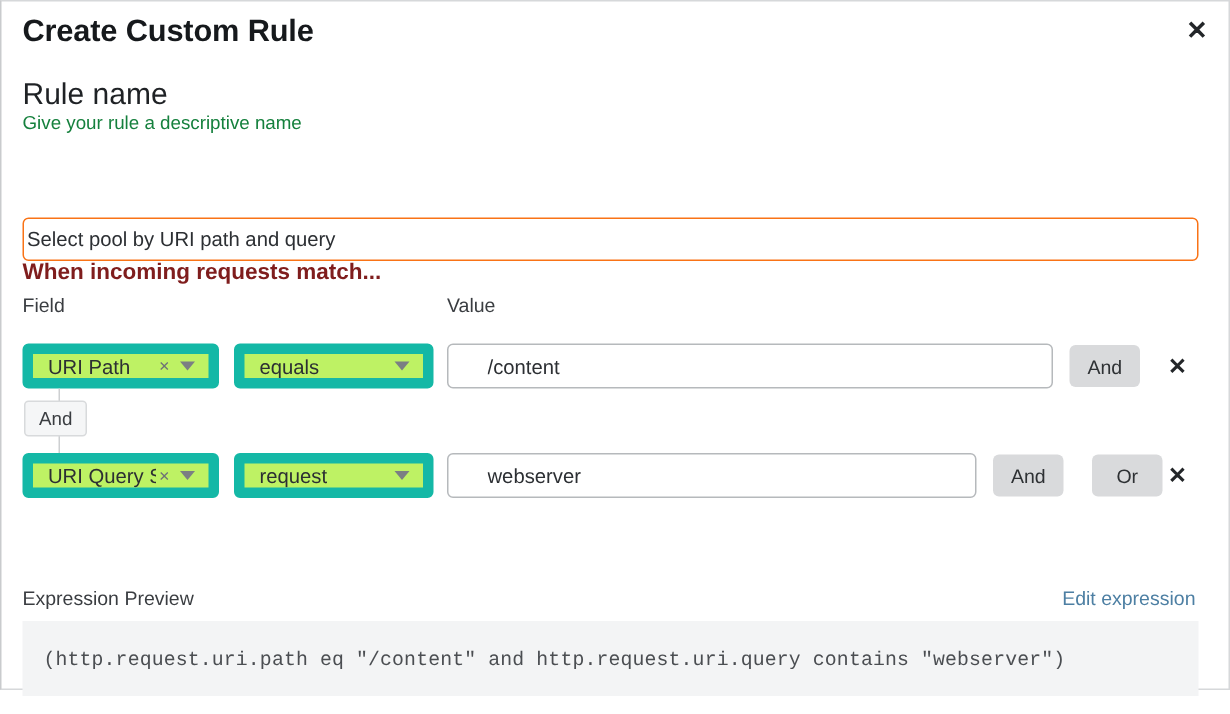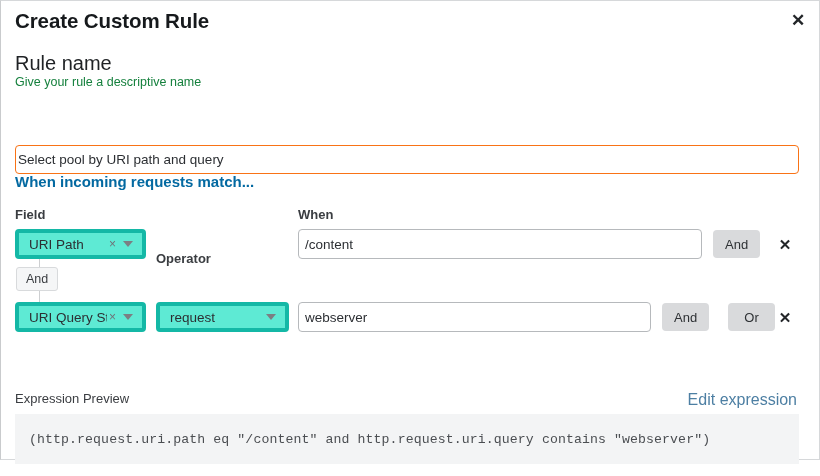--- a/index.html
+++ b/index.html
@@ -61,45 +61,44 @@
     font-size: 13.5px;
     color: #2c2f33;
     padding: 0 2px;
     font-family: "Liberation Sans", sans-serif;
     margin-top: 44px;
   }
 
   
   #match-heading {
     position: absolute; left: 14px; top: 172px;
-    font-size: 15px; font-weight: bold; color: #0369a1;
+    font-size: 15px; font-weight: bold; color: #7f1d1d;
   }
 
   .col-label {
     position: absolute;
-    top: 206px;
+    top: 195px;
     font-size: 13px;
     color: #3a3d41;
-    font-weight: bold;
   }
   .col-label.field    { left: 14px; }
   .col-label.operator { left: 155px; margin-top: 44px; }
   .col-label.value    { left: 297px; }
 
   
   .row { position: absolute; left: 0; width: 820px; height: 30px; }
   #row-1 { top: 228px; }
   #row-2 { top: 301px; }
 
   .select-box {
     position: absolute;
     height: 30px;
-    border: 4px solid #14b8a6;
-    border-radius: 4px;
-    background: #5eead4;
+    border: 7px solid #14b8a6;
+    border-radius: 4px;
+    background: #bef264;
     display: flex; align-items: center;
     padding: 0 6px 0 10px;
     cursor: pointer;
     font-size: 13.5px;
     color: #2c2f33;
   }
   .select-box .sel-text {
     flex: 1 1 auto;
     white-space: nowrap;
     overflow: hidden;
@@ -125,21 +124,21 @@
 
   .value-input {
     position: absolute;
     left: 297px;
     height: 30px;
     border: 1px solid #b6b9bc;
     border-radius: 4px;
     background: #fff;
     font-size: 13.5px;
     color: #2c2f33;
-    padding: 0 6px;
+    padding: 0 26px;
     font-family: "Liberation Sans", sans-serif;
   }
   #value-1 { width: 404px; }
   #value-2 { width: 353px; }
 
   .logic-btn {
     position: absolute;
     height: 28px;
     min-width: 47px;
     border: none;
@@ -197,21 +196,21 @@
     cursor: pointer;
   }
 
   
   #expr-label {
     position: absolute; left: 14px; top: 390px;
     font-size: 13px; color: #3a3d41;
   }
   #edit-expr-link {
     position: absolute; right: 22px; top: 390px;
-    font-size: 16px;
+    font-size: 13px;
     color: #4d7fa3;
     text-decoration: none;
     cursor: pointer;
   }
   #expr-box {
     position: absolute;
     left: 14px; top: 413px;
     width: 784px; height: 50px;
     background: #f3f4f5;
     display: flex; align-items: center;
@@ -234,28 +233,32 @@
   <button id="close-btn">✕</button>
 
   <div id="rule-name-label">Rule name</div>
   <div id="rule-name-help">Give your rule a descriptive name</div>
   <input id="rule-name-input" type="text" value="Select pool by URI path and query" style="">
 
   <div id="match-heading">When incoming requests match...</div>
 
   <div class="col-label field">Field</div>
   <div class="col-label operator">Operator</div>
-  <div class="col-label value">When</div>
+  <div class="col-label value">Value</div>
 
   <div class="row" id="row-1">
     <div class="select-box field-select">
       <span class="sel-text">URI Path</span>
       <span class="select-clear">×</span>
       <span class="caret"></span>
     </div>
+    <div class="select-box operator-select">
+      <span class="sel-text">equals</span>
+      <span class="caret"></span>
+    </div>
     <input class="value-input" id="value-1" type="text" value="/content" style="">
     <button class="logic-btn" id="and-btn-1">And</button>
     <button class="remove-btn" id="remove-1">✕</button>
   </div>
 
   <div id="connector">
     <div class="vline"></div>
     <div id="connector-badge">And</div>
   </div>
 

